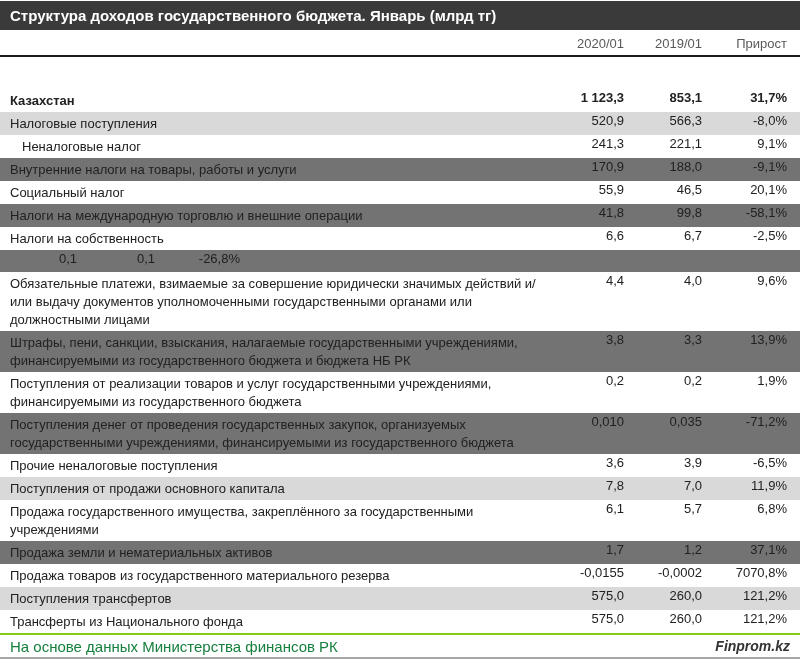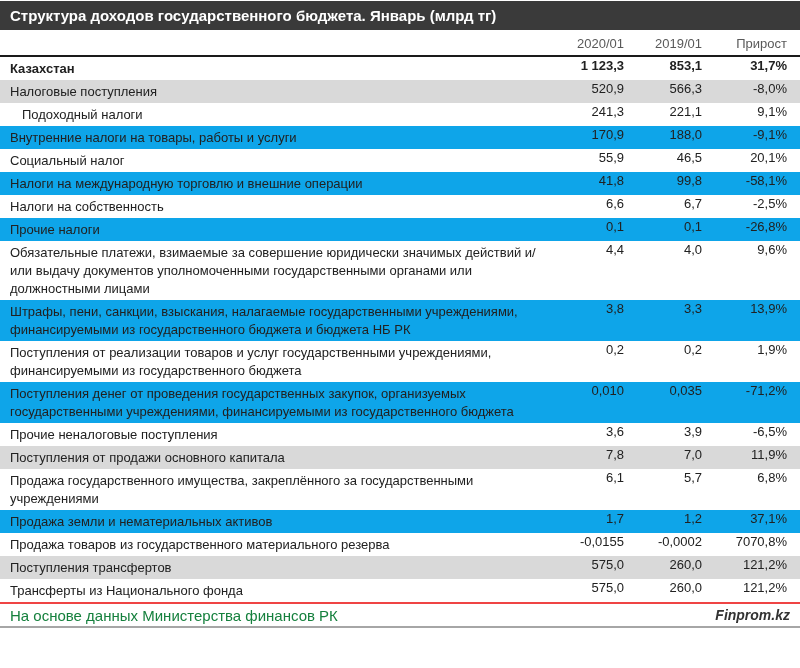--- a/index.html
+++ b/index.html
@@ -50,23 +50,23 @@
   }
   .cell-v1 { width: 90px; }
   .cell-v2 { width: 78px; }
   .cell-growth { width: 85px; }
   .header-row {
     color: #595959;
     border-bottom: 2px solid #1a1a1a;
   }
   .row.style-total { font-weight: bold; }
   .row.style-section { background: #d9d9d9; }
-  .row.style-stripe { background: #0ea5e9; }
+  .row.style-stripe { background: #737373; }
   .row.indent .cell-label { padding-left: 22px; }
-  .tbl-body { border-bottom: 2px solid #ef4444; }
+  .tbl-body { border-bottom: 2px solid #84cc16; margin-top: 32px; }
   
   .footer {
     height: 24px;
     display: flex;
     align-items: center;
     justify-content: space-between;
     padding: 0 10px;
     box-sizing: border-box;
     border-bottom: 2px solid #a6a6a6;
   }
@@ -104,21 +104,21 @@
           <div class="cell-v2">853,1</div>
           <div class="cell-growth">31,7%</div>
         </div>
         <div class="row style-section">
           <div class="cell-label">Налоговые поступления</div>
           <div class="cell-v1">520,9</div>
           <div class="cell-v2">566,3</div>
           <div class="cell-growth">-8,0%</div>
         </div>
         <div class="row style-plain indent">
-          <div class="cell-label">Подоходный налоги</div>
+          <div class="cell-label">Неналоговые налог</div>
           <div class="cell-v1">241,3</div>
           <div class="cell-v2">221,1</div>
           <div class="cell-growth">9,1%</div>
         </div>
         <div class="row style-stripe">
           <div class="cell-label">Внутренние налоги на товары, работы и услуги</div>
           <div class="cell-v1">170,9</div>
           <div class="cell-v2">188,0</div>
           <div class="cell-growth">-9,1%</div>
         </div>
@@ -134,21 +134,20 @@
           <div class="cell-v2">99,8</div>
           <div class="cell-growth">-58,1%</div>
         </div>
         <div class="row style-plain">
           <div class="cell-label">Налоги на собственность</div>
           <div class="cell-v1">6,6</div>
           <div class="cell-v2">6,7</div>
           <div class="cell-growth">-2,5%</div>
         </div>
         <div class="row style-stripe">
-          <div class="cell-label">Прочие налоги</div>
           <div class="cell-v1">0,1</div>
           <div class="cell-v2">0,1</div>
           <div class="cell-growth">-26,8%</div>
         </div>
         <div class="row style-plain">
           <div class="cell-label" style="max-width: 560px;">Обязательные платежи, взимаемые за совершение юридически значимых действий и/или выдачу документов уполномоченными государственными органами или должностными лицами</div>
           <div class="cell-v1">4,4</div>
           <div class="cell-v2">4,0</div>
           <div class="cell-growth">9,6%</div>
         </div>

